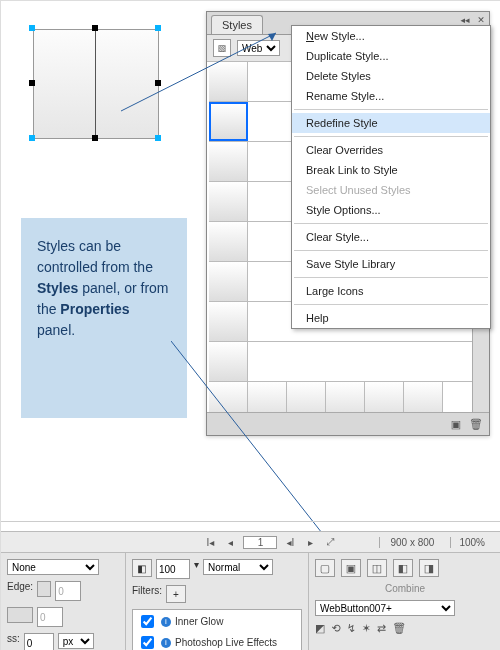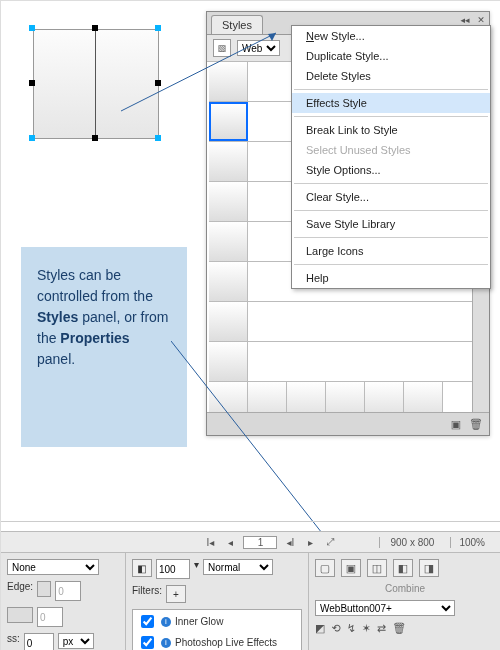--- a/index.html
+++ b/index.html
@@ -8,21 +8,21 @@
 .obj-wrap{position:absolute;left:32px;top:28px;width:124px;height:108px}
 .obj{width:100%;height:100%;background:linear-gradient(#fcfcfc,#e6e6e6);border:1px solid #999}
 .divider-v{position:absolute;left:50%;top:0;bottom:0;width:0;border-left:1px solid #555}
 .handle{position:absolute;width:6px;height:6px}
 .h-c{background:#06b3ff}
 .h-m{background:#000}
 .h-tl{left:-4px;top:-4px}.h-tr{right:-4px;top:-4px}.h-bl{left:-4px;bottom:-4px}.h-br{right:-4px;bottom:-4px}
 .h-tc{left:50%;margin-left:-3px;top:-4px}.h-bc{left:50%;margin-left:-3px;bottom:-4px}
 .h-lc{left:-4px;top:50%;margin-top:-3px}.h-rc{right:-4px;top:50%;margin-top:-3px}
 
-.callout{position:absolute;left:20px;top:246px;width:166px;height:200px;background:#c6dcee;padding:18px 16px;box-sizing:border-box;color:#1a3f6b;font-size:14px;line-height:1.5}
+.callout{position:absolute;left:20px;top:217px;width:166px;height:200px;background:#c6dcee;padding:18px 16px;box-sizing:border-box;color:#1a3f6b;font-size:14px;line-height:1.5}
 
 .styles-panel{position:absolute;left:205px;top:10px;width:282px;background:#ebebeb;border:1px solid #888;box-shadow:0 1px 4px rgba(0,0,0,.2)}
 .sp-titlebar{display:flex;align-items:flex-end;height:22px;background:#d9d9d9;border-bottom:1px solid #999;position:relative}
 .sp-tab{background:#ebebeb;border:1px solid #999;border-bottom:none;border-radius:3px 3px 0 0;padding:3px 10px;margin-left:4px;font-size:11px}
 .sp-corner{position:absolute;right:2px;top:2px;display:flex;gap:4px;align-items:center}
 .sp-corner span{width:12px;height:12px;display:inline-flex;align-items:center;justify-content:center;color:#555;font-size:9px}
 .sp-toolbar{display:flex;align-items:center;gap:6px;padding:4px 6px;background:#e6e6e6;border-bottom:1px solid #bbb}
 .sp-toolbar .ic{width:16px;height:16px;background:#fff;border:1px solid #999;display:inline-flex;align-items:center;justify-content:center;font-size:9px;color:#555}
 .sp-body{display:flex;height:350px}
 .sp-scroll{width:16px;background:#ddd;border-left:1px solid #aaa}
@@ -130,23 +130,25 @@
     <div class="sp-footer">
       <span class="ic">▣</span>
       <span class="ic">🗑</span>
     </div>
   </div>
 
   <div class="ctx-menu" id="ctx">
       <div class="ctx-item"><span class="mn">N</span>ew Style...</div>
       <div class="ctx-item">Duplicate Style...</div>
       <div class="ctx-item">Delete Styles</div>
-      <div class="ctx-sep"></div>
-      <div class="ctx-item hl">Effects Style</div>
-      <div class="ctx-sep"></div>
+      <div class="ctx-item">Rename Style...</div>
+      <div class="ctx-sep"></div>
+      <div class="ctx-item hl">Redefine Style</div>
+      <div class="ctx-sep"></div>
+      <div class="ctx-item">Clear Overrides</div>
       <div class="ctx-item">Break Link to Style</div>
       <div class="ctx-item disabled">Select Unused Styles</div>
       <div class="ctx-item">Style Options...</div>
       <div class="ctx-sep"></div>
       <div class="ctx-item">Clear Style...</div>
       <div class="ctx-sep"></div>
       <div class="ctx-item">Save Style Library</div>
       <div class="ctx-sep"></div>
       <div class="ctx-item">Large Icons</div>
       <div class="ctx-sep"></div>

